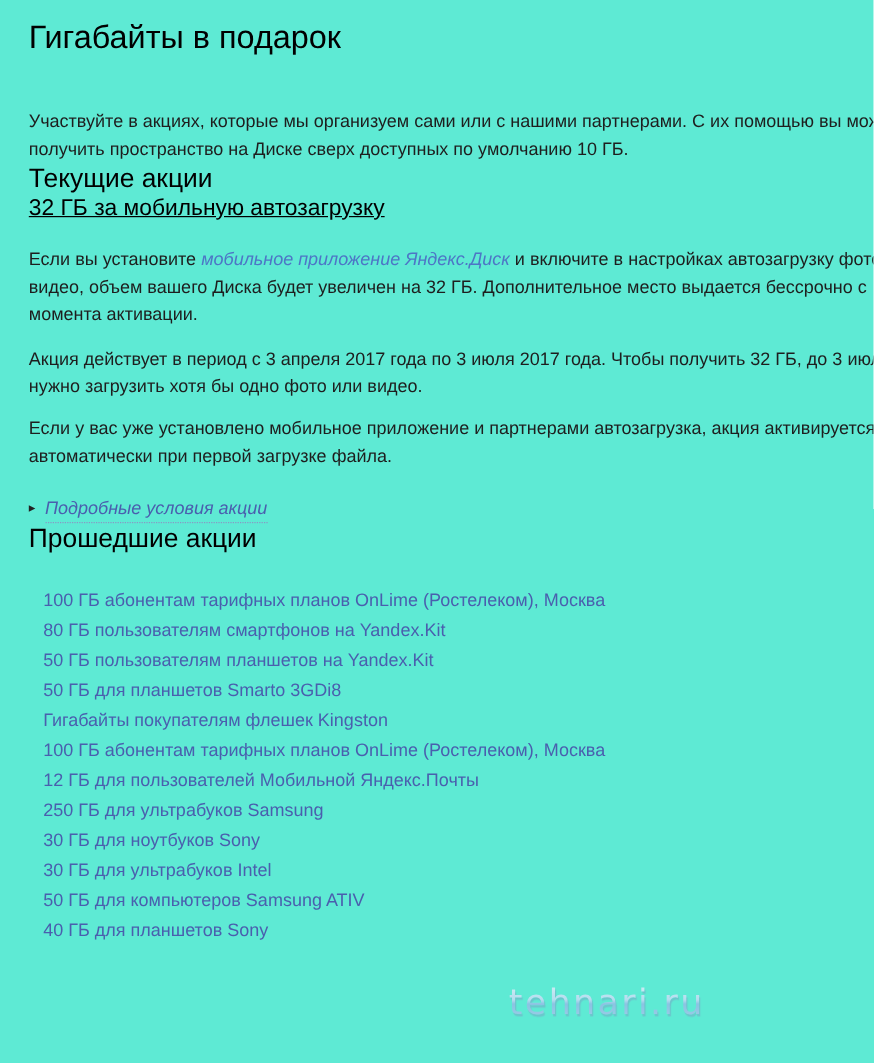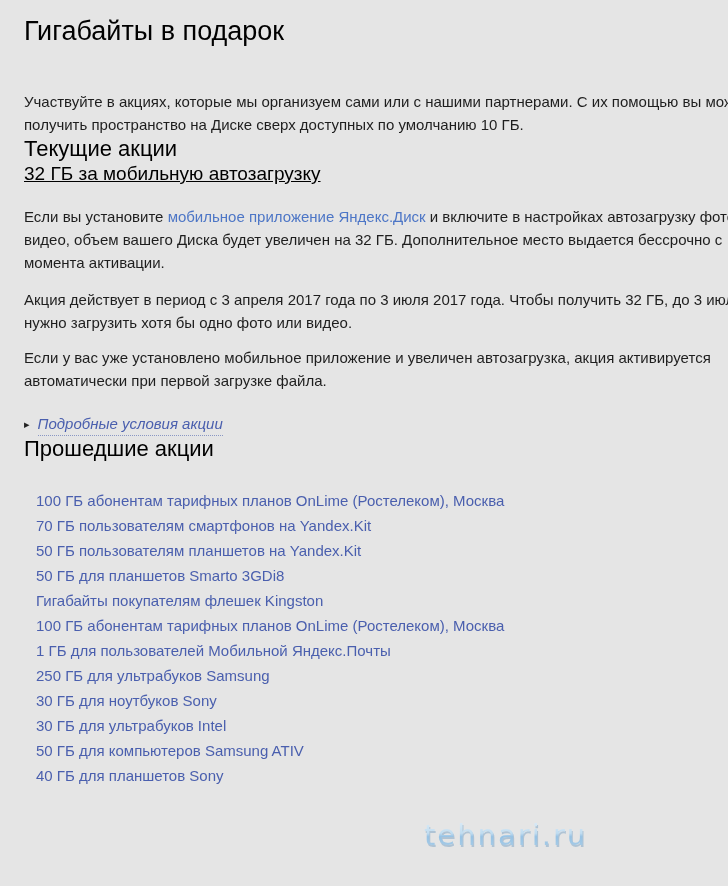--- a/index.html
+++ b/index.html
@@ -5,21 +5,21 @@
   html, body {
     margin: 0;
     padding: 0;
     background: #ffffff;
   }
   .page {
     position: relative;
     width: 728px;
     height: 886px;
     overflow: hidden;
-    background: #e5e5e5;
+    background: #5eead4;
     font-family: "Liberation Sans", "DejaVu Sans", sans-serif;
     color: #1e1e1e;
   }
   .content {
     padding-left: 24px;
   }
   h1.title {
     margin: 0;
     padding-top: 16px;
     font-size: 27px;
@@ -59,20 +59,21 @@
   .p-dates { margin-top: 14px; }
   .p-auto { margin-top: 12px; }
   .details-row { margin-top: 20px; }
   .h2-past { margin-top: 40px; }
   .past-list { margin-top: 26px; padding-left: 12px; }
 
   a.inline-link {
     color: #4d76c6;
     text-decoration: none;
     cursor: pointer;
+    font-style: italic;
   }
   .details-row {
     display: flex;
     align-items: center;
     font-size: 15px;
     line-height: 23px;
   }
   .disclosure-arrow {
     color: #222222;
     font-size: 11px;
@@ -138,52 +139,52 @@
       <div class="line">видео, объем вашего Диска будет увеличен на 32 ГБ. Дополнительное место выдается бессрочно с</div>
       <div class="line">момента активации.</div>
     </div>
 
     <div class="para p-dates">
       <div class="line">Акция действует в период с 3 апреля 2017 года по 3 июля 2017 года. Чтобы получить 32 ГБ, до 3 июля</div>
       <div class="line">нужно загрузить хотя бы одно фото или видео.</div>
     </div>
 
     <div class="para p-auto">
-      <div class="line">Если у вас уже установлено мобильное приложение и увеличен автозагрузка, акция активируется</div>
+      <div class="line">Если у вас уже установлено мобильное приложение и партнерами автозагрузка, акция активируется</div>
       <div class="line">автоматически при первой загрузке файла.</div>
     </div>
 
     <div class="details-row">
       <span class="disclosure-arrow">▸</span>
       <a class="details-link">Подробные условия акции</a>
     </div>
 
     <h2 class="section-heading h2-past">Прошедшие акции</h2>
 
     <div class="past-list">
       <div class="item">
           <a class="promo-link">100 ГБ абонентам тарифных планов OnLime (Ростелеком), Москва</a>
         </div>
       <div class="item">
-          <a class="promo-link">70 ГБ пользователям смартфонов на Yandex.Kit</a>
+          <a class="promo-link">80 ГБ пользователям смартфонов на Yandex.Kit</a>
         </div>
       <div class="item">
           <a class="promo-link">50 ГБ пользователям планшетов на Yandex.Kit</a>
         </div>
       <div class="item">
           <a class="promo-link">50 ГБ для планшетов Smarto 3GDi8</a>
         </div>
       <div class="item">
           <a class="promo-link">Гигабайты покупателям флешек Kingston</a>
         </div>
       <div class="item">
           <a class="promo-link">100 ГБ абонентам тарифных планов OnLime (Ростелеком), Москва</a>
         </div>
       <div class="item">
-          <a class="promo-link">1 ГБ для пользователей Мобильной Яндекс.Почты</a>
+          <a class="promo-link">12 ГБ для пользователей Мобильной Яндекс.Почты</a>
         </div>
       <div class="item">
           <a class="promo-link">250 ГБ для ультрабуков Samsung</a>
         </div>
       <div class="item">
           <a class="promo-link">30 ГБ для ноутбуков Sony</a>
         </div>
       <div class="item">
           <a class="promo-link">30 ГБ для ультрабуков Intel</a>
         </div>

